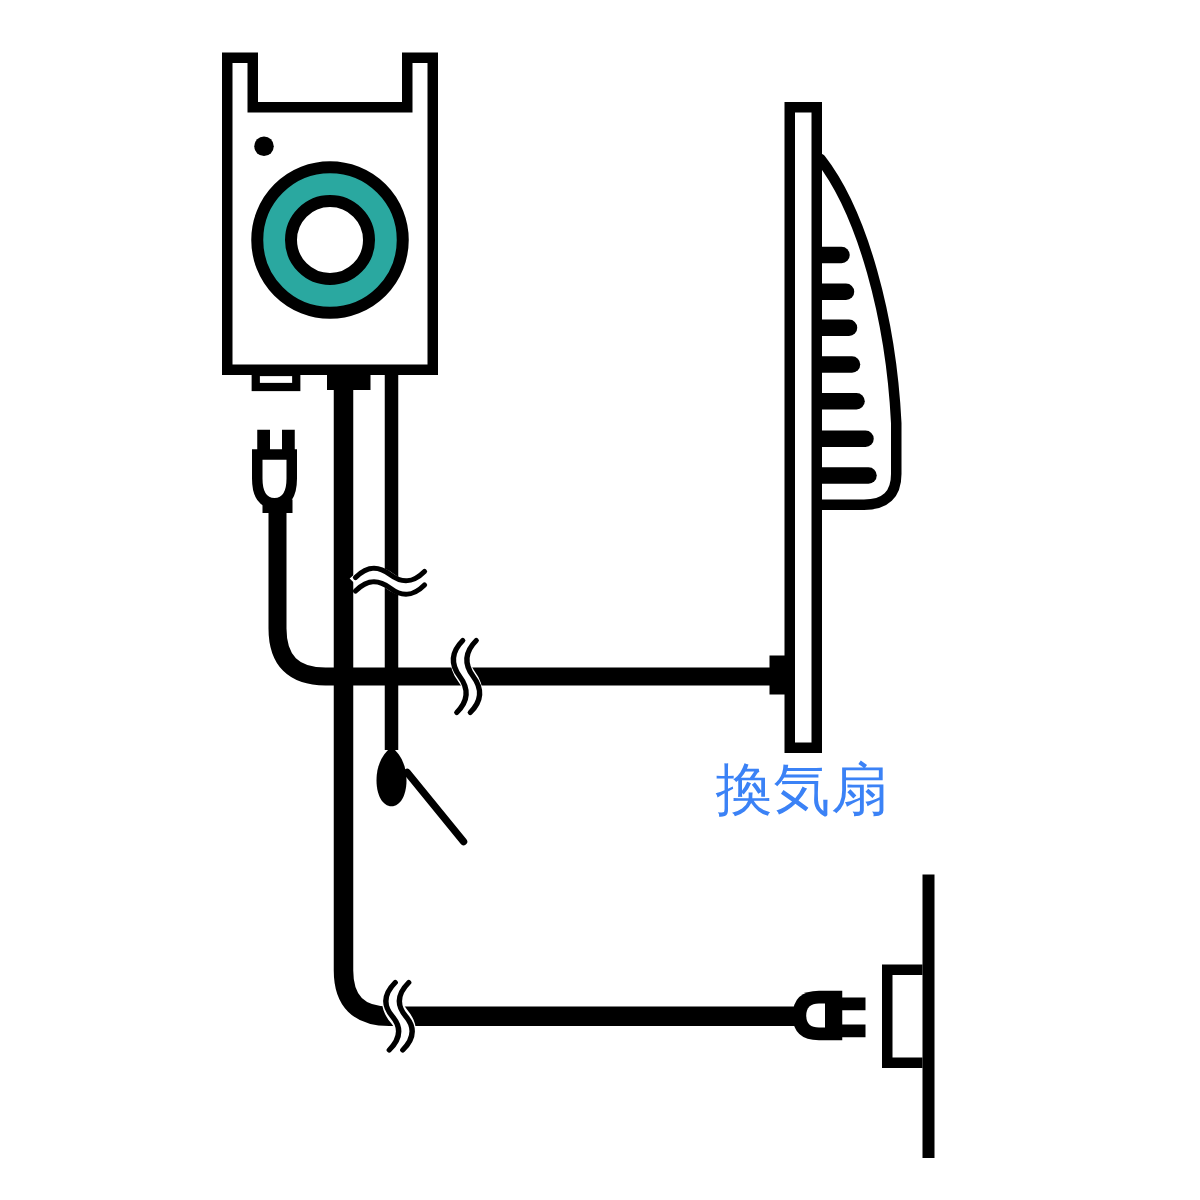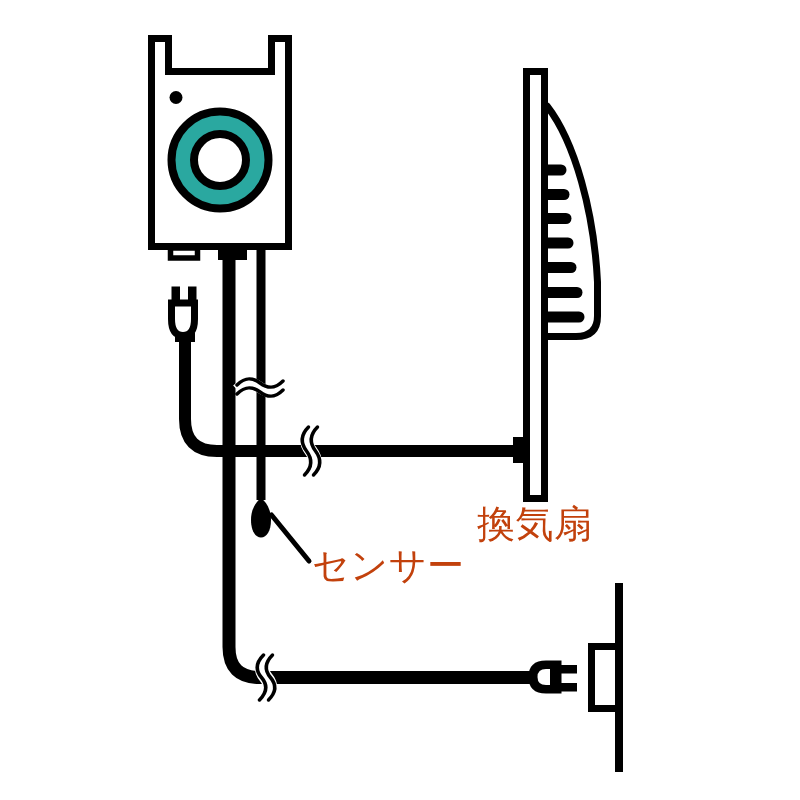--- a/index.html
+++ b/index.html
@@ -3,22 +3,22 @@
 <meta charset="utf-8">
 <style>
   html,body { margin:0; padding:0; background:#ffffff; }
   .stage {
     position:relative; width:800px; height:800px;
     background:#ffffff; overflow:hidden;
     font-family:"DejaVu Sans","Liberation Sans",sans-serif;
   }
   .stage svg { position:absolute; left:0; top:0; }
   .jp-label {
-    position:absolute; color:#c2410c; line-height:1; white-space:nowrap;
-    font-family:Liberation Mono, monospace;
+    position:absolute; color:#3b82f6; line-height:1; white-space:nowrap;
+    font-family:Liberation Sans, sans-serif;
     letter-spacing:0.5px;
   }
   .label-fan    { left:477px; top:508px; font-size:38px; }
   .label-sensor { left:312px; top:550px; font-size:37px; }
   .label-outlet { left:351px; top:724px; font-size:37px; }
 </style>
 </head>
 <body>
 
 <div class="stage">
@@ -92,15 +92,14 @@
       <g>
         <path d="M546,660.5 H561.5 V693.5 H546 Q528.5,693.5 528.5,677 Q528.5,660.5 546,660.5 Z" fill="#000"></path>
         <path d="M546,669 H550 V685 H546 Q537.5,685 537.5,677 Q537.5,669 546,669 Z" fill="#ffffff"></path>
         <rect x="560.5" y="665" width="16.5" height="8.5" fill="#000"></rect>
         <rect x="560.5" y="683" width="16.5" height="8.5" fill="#000"></rect>
       </g>
     </g>
   </svg>
 
   <div class="jp-label label-fan">換気扇</div>
-  <div class="jp-label label-sensor">センサー</div>
 
 </div>
 
 </body></html>

